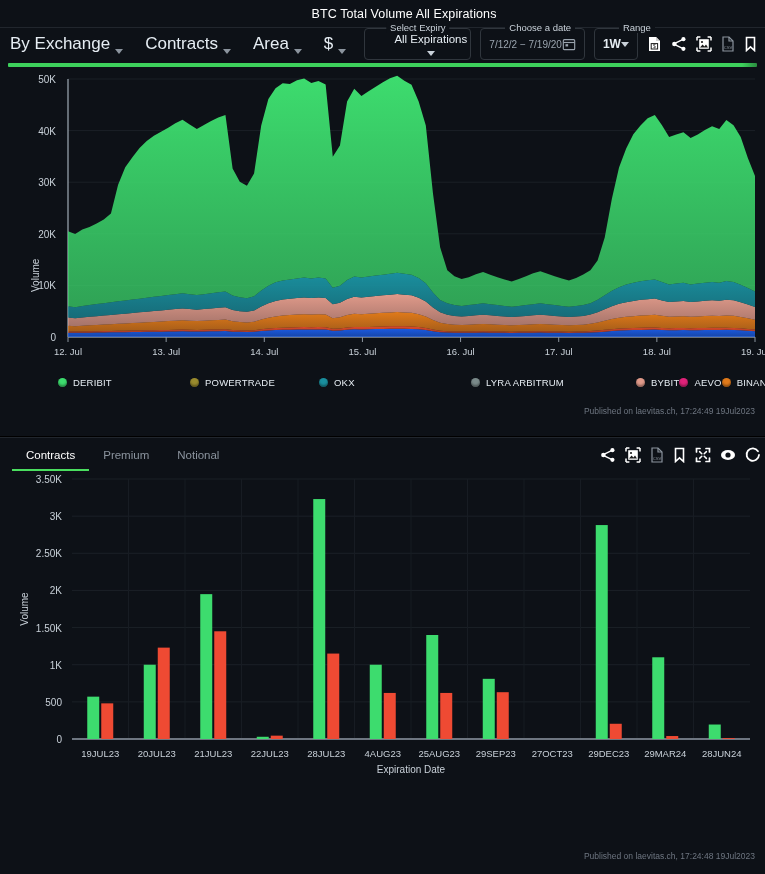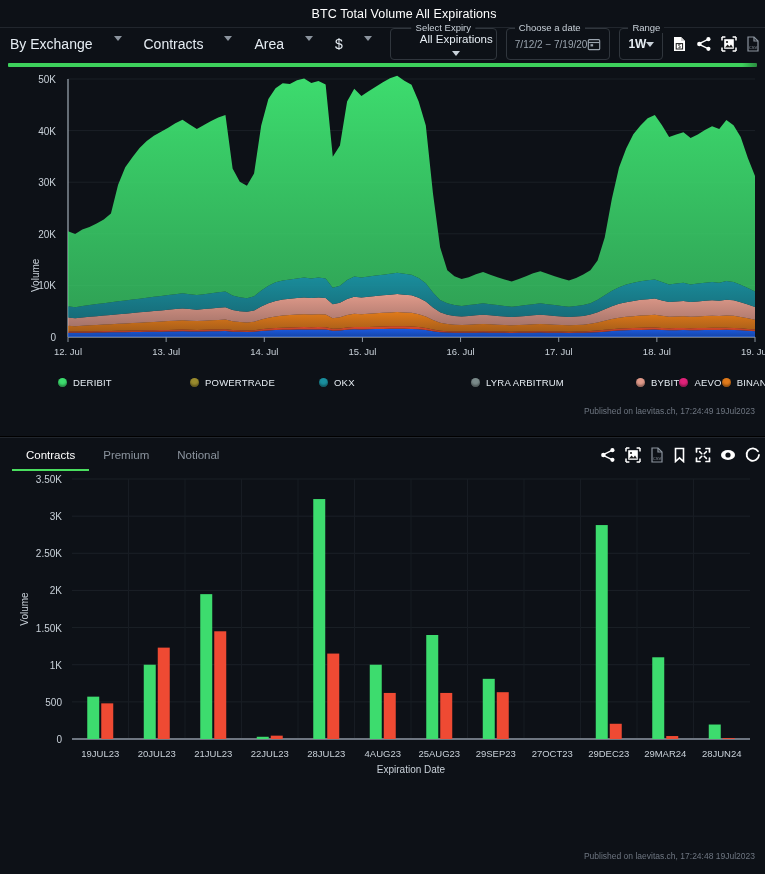--- a/index.html
+++ b/index.html
@@ -28,22 +28,22 @@
 
   
   .toolbar {
     height: 33px;
     border-top: 1px solid #21262d;
     display: flex; align-items: center;
     padding: 0 6px 0 10px;
     position: relative;
   }
   .tb-select {
-    display: flex; align-items: flex-start; gap: 21px;
-    font-size: 14px; color: #e6edf3;
+    display: flex; align-items: flex-end; gap: 5px;
+    font-size: 17px; color: #e6edf3;
     margin-right: 22px; cursor: pointer; white-space: nowrap;
   }
   .tb-select.curr { margin-right: 18px; }
   .caret {
     width: 0; height: 0;
     border-left: 4.5px solid transparent;
     border-right: 4.5px solid transparent;
     border-top: 5px solid #8b949e;
     display: inline-block;
   }
@@ -52,21 +52,21 @@
   .fieldbox {
     position: relative;
     border: 1px solid #30363d;
     border-radius: 4px;
     height: 32px;
     display: flex; align-items: center;
     padding: 0 8px;
     margin-right: 9px;
   }
   .fieldbox > .flabel {
-    position: absolute; top: -7px; left: 8px;
+    position: absolute; top: -7px; left: 24px;
     background: #0d1117;
     padding: 0 4px;
     font-size: 9.5px;
     color: #c9d1d9;
     white-space: nowrap;
   }
   .fieldbox .fval {
     font-size: 11.5px; color: #e6edf3; white-space: nowrap; flex-direction: column;
   }
   .expiry-box { width: 107px; justify-content: center; padding-left: 34px; }

